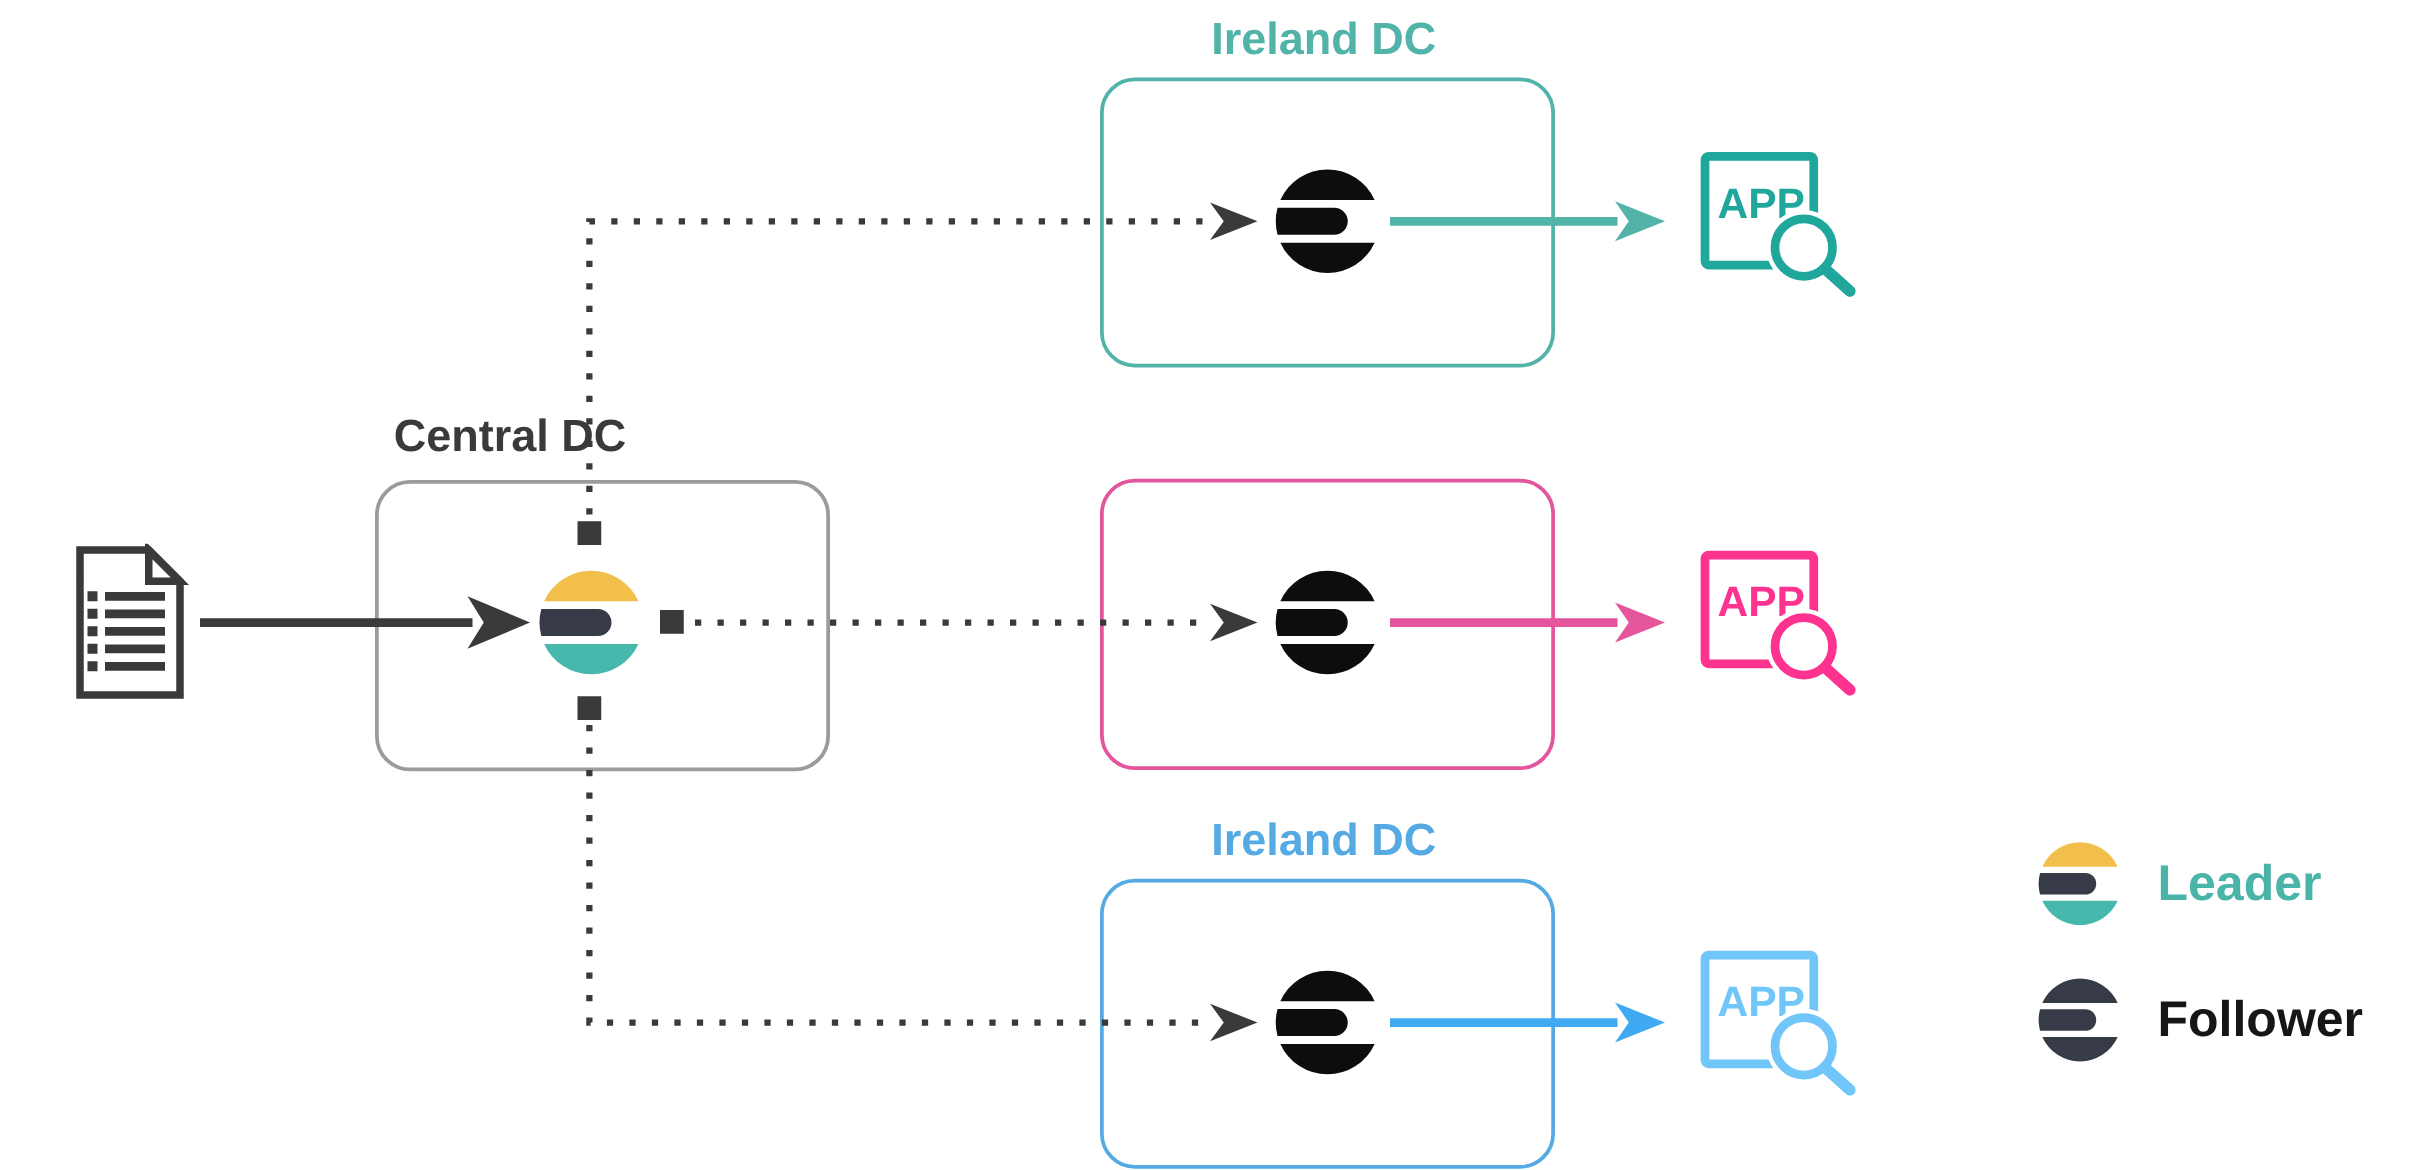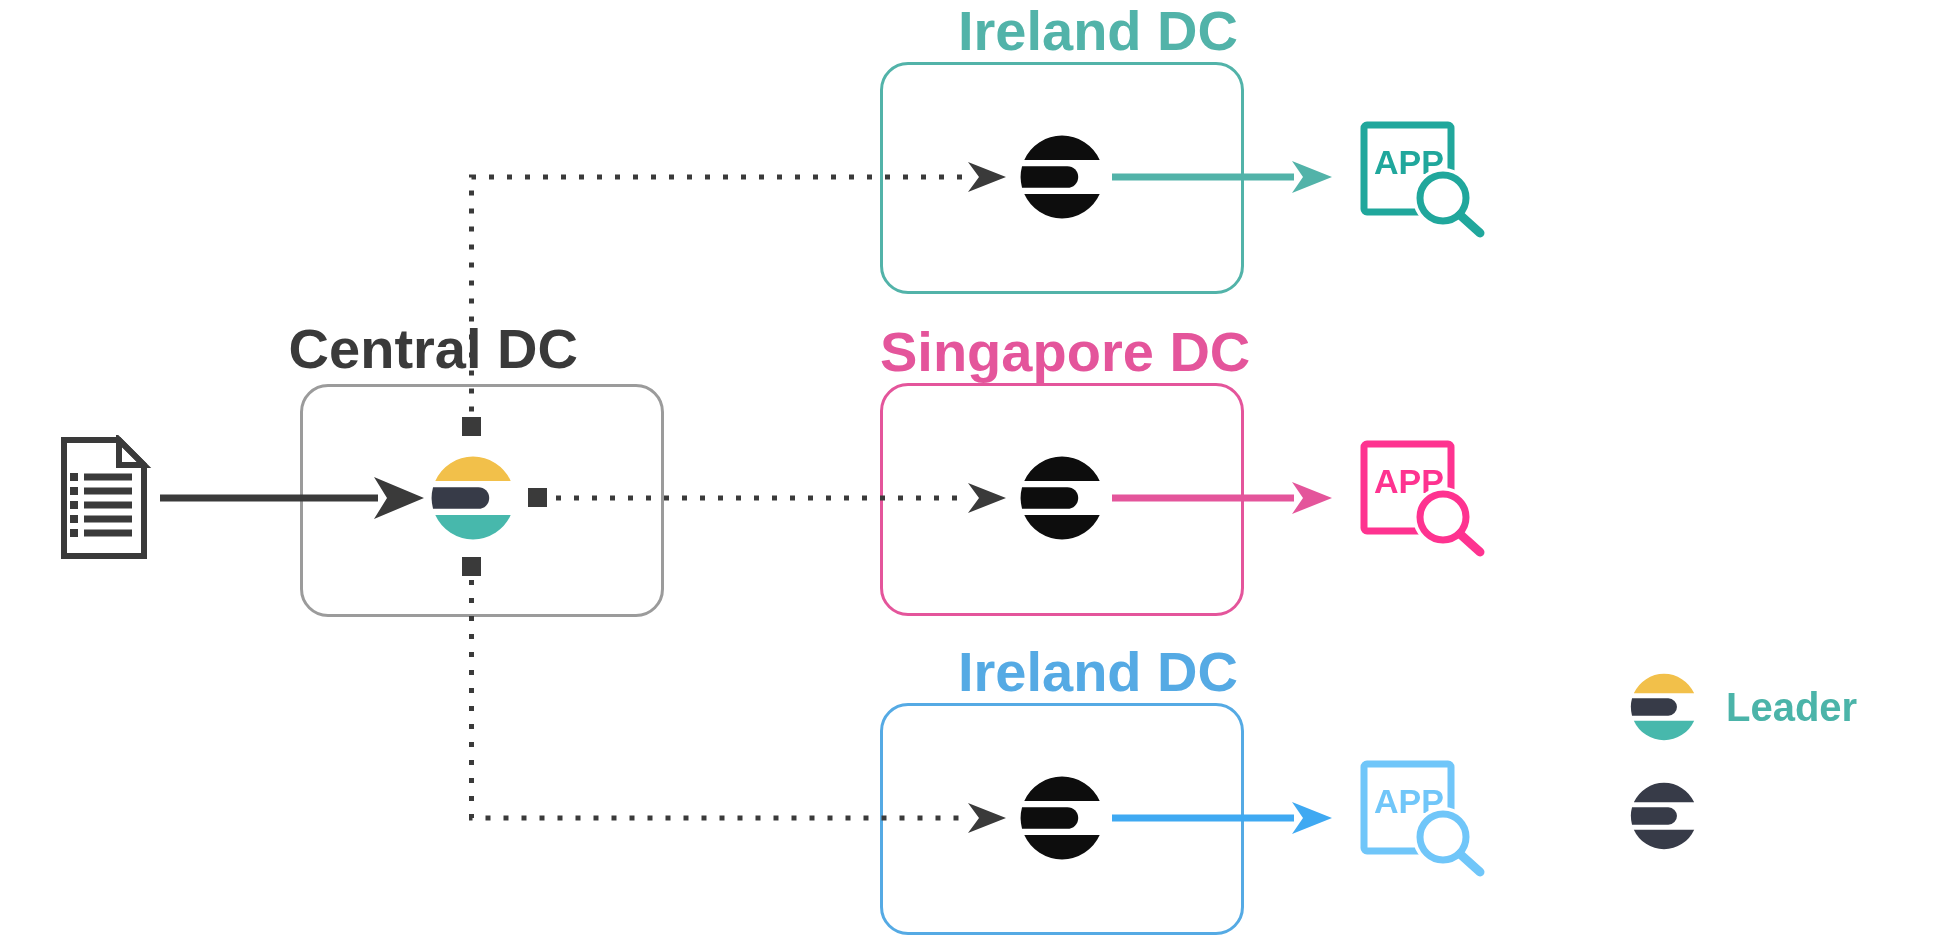--- a/index.html
+++ b/index.html
@@ -1,20 +1,20 @@
 <!DOCTYPE html>
 <html style="--dark: #3a3a3a; --text-strong: #161616; --box-gray: #9b9b9b; --logo-black: #0d0d0d; --es-yellow: #f2c04a; --es-dark: #373b48; --es-teal: #47b8ac; --ireland: #52b3a9; --ireland-app: #20a79c; --singapore: #e4559b; --singapore-app: #fe3390; --canada: #55aae4; --canada-arrow: #3fa9f2; --canada-app: #70c6f9; --legend-leader: #4bb4a9;"><head>
 <meta charset="utf-8">
 <style>
   html,body{margin:0;padding:0;background:#fff;}
   .stage{position:relative;width:1944px;height:936px;background:#ffffff;overflow:hidden;
          font-family:"Liberation Sans",sans-serif;}
   .abs{position:absolute;}
   .box{position:absolute;width:358px;border:3px solid;border-radius:28px;background:transparent;}
-  .title{position:absolute;font-weight:700;font-size:56px;line-height:46px;text-align:right;white-space:nowrap;}
+  .title{position:absolute;font-weight:700;font-size:36px;line-height:46px;text-align:center;white-space:nowrap;}
   .legend-label{position:absolute;font-weight:700;font-size:40px;line-height:48px;white-space:nowrap;}
 
   
   .c-dark{color:var(--dark);}
   .c-ireland{color:var(--ireland);}       .b-ireland{border-color:var(--ireland);}
   .c-singapore{color:var(--singapore);}   .b-singapore{border-color:var(--singapore);}
   .c-canada{color:var(--canada);}         .b-canada{border-color:var(--canada);}
   .b-gray{border-color:var(--box-gray);}
   .c-legend-leader{color:var(--legend-leader);}
   .c-strong{color:var(--text-strong);}
@@ -83,21 +83,20 @@
   </svg>
   <svg class="abs app-icon" style="left:1358px;top:118px;--c:var(--ireland-app)" width="140" height="124" viewBox="0 0 140 124">
     <rect class="s" x="6" y="7" width="87" height="87" rx="3"></rect>
     <text class="f" x="16" y="56">APP</text>
     <circle class="halo" cx="85" cy="80" r="23"></circle>
     <line class="halo-l" x1="102" y1="97" x2="126" y2="119"></line>
     <circle class="s" cx="85" cy="80" r="23"></circle>
     <line class="sl" x1="102" y1="97" x2="122" y2="115"></line>
   </svg>
 
-  <div class="title c-singapore" style="left:880px;top:329px;width:358px">Singapore DC</div>
   <div class="box b-singapore" style="left:880px;top:383px;height:227px"></div>
   <svg class="abs es-follower" style="left:1017px;top:453px" width="90" height="90" viewBox="0 0 100 100">
     <path class="es-top" d="M8.1,31 A46 46 0 0 1 91.9,31 Z"></path>
     <path class="es-mid" d="M5.6,38 A46 46 0 0 0 5.6,62 H56 A12 12 0 0 0 56,38 Z"></path>
     <path class="es-bot" d="M8.1,69 A46 46 0 0 0 91.9,69 Z"></path>
   </svg>
   <svg class="abs app-icon" style="left:1358px;top:437px;--c:var(--singapore-app)" width="140" height="124" viewBox="0 0 140 124">
     <rect class="s" x="6" y="7" width="87" height="87" rx="3"></rect>
     <text class="f" x="16" y="56">APP</text>
     <circle class="halo" cx="85" cy="80" r="23"></circle>
@@ -127,20 +126,21 @@
     <path class="es-mid" d="M5.6,38 A46 46 0 0 0 5.6,62 H56 A12 12 0 0 0 56,38 Z"></path>
     <path class="es-bot" d="M8.1,69 A46 46 0 0 0 91.9,69 Z"></path>
   </svg>
   <div class="legend-label c-legend-leader" style="left:1726px;top:683px">Leader</div>
 
   <svg class="abs es-legend-follower" style="left:1628px;top:780px" width="72" height="72" viewBox="0 0 100 100">
     <path class="es-top" d="M8.1,31 A46 46 0 0 1 91.9,31 Z"></path>
     <path class="es-mid" d="M5.6,38 A46 46 0 0 0 5.6,62 H56 A12 12 0 0 0 56,38 Z"></path>
     <path class="es-bot" d="M8.1,69 A46 46 0 0 0 91.9,69 Z"></path>
   </svg>
+  <div class="legend-label c-strong" style="left:1726px;top:792px">Follower</div>
 
   <svg class="abs overlay" width="1944" height="936" viewBox="0 0 1944 936">
 
     <g>
       <line class="dkl" x1="160" y1="498" x2="378" y2="498"></line>
       <path class="dkf" d="M424,498 L374,477 L387,498 L374,519 Z"></path>
     </g>
 
     <path class="dots" d="M962,177 H471.5 V414"></path>
     <path class="dots" d="M556,498 H962"></path>

